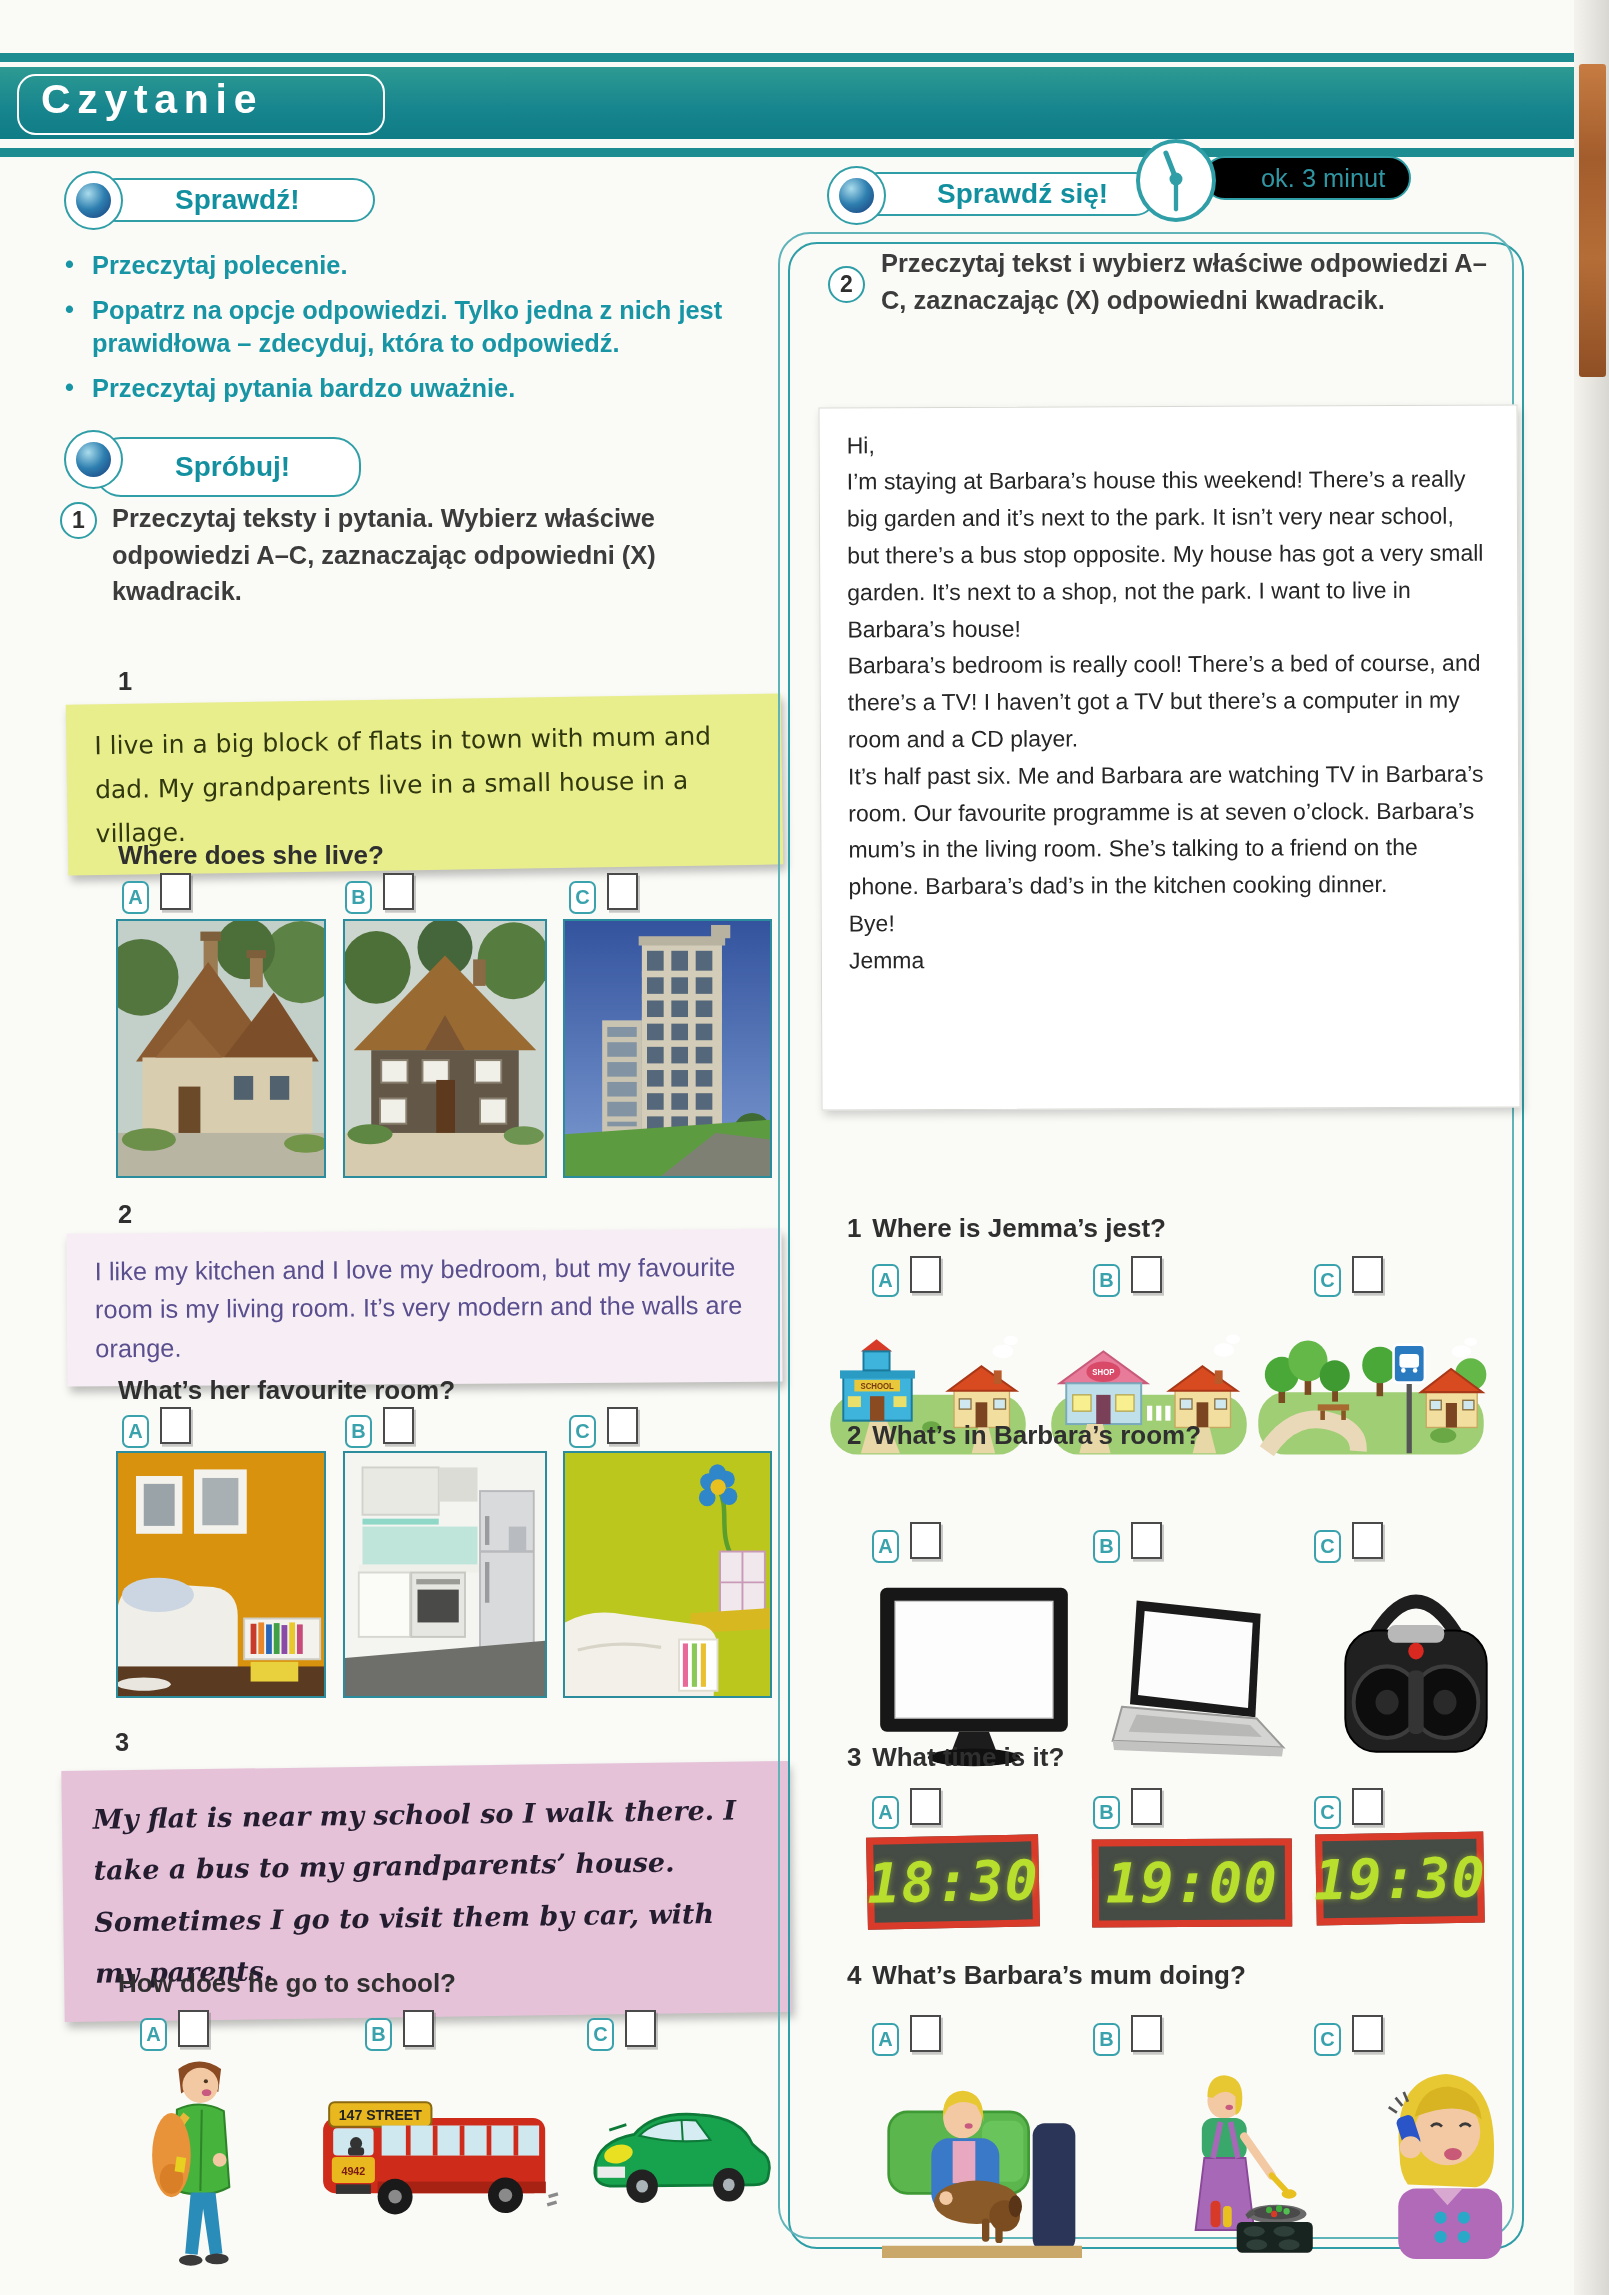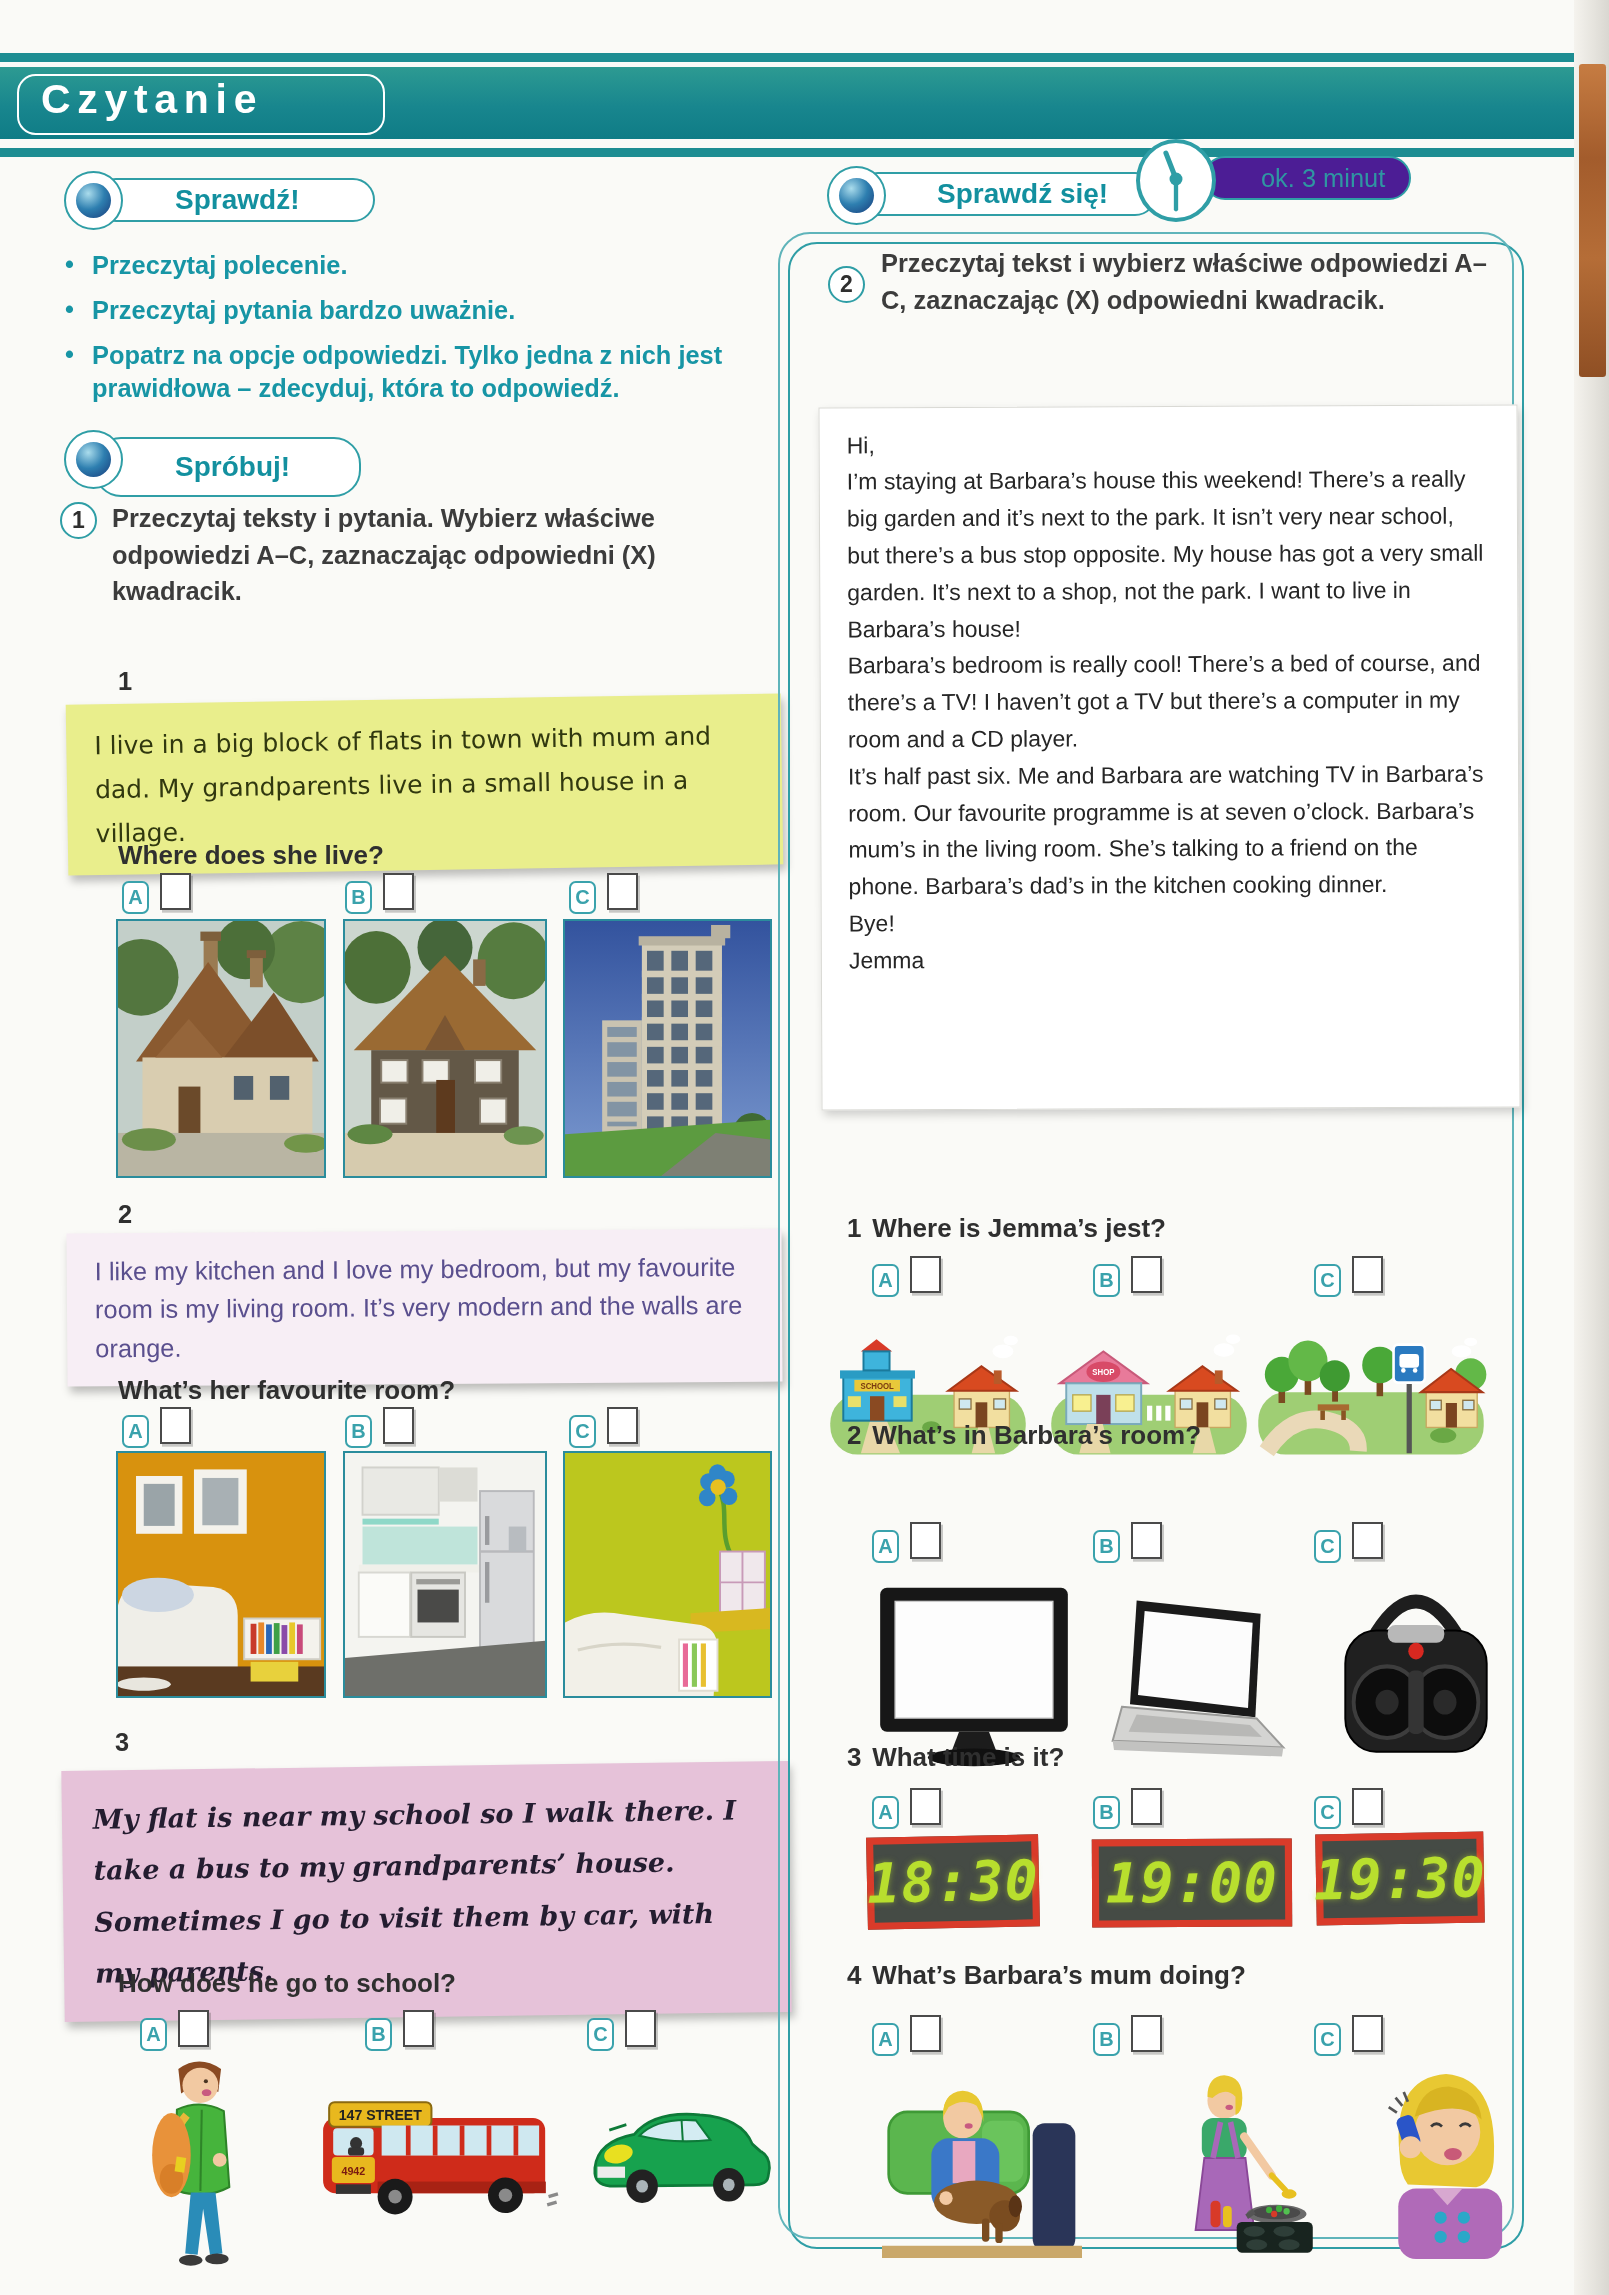--- a/index.html
+++ b/index.html
@@ -7,21 +7,21 @@
   .abs{position:absolute;}
   
   .stripe{position:absolute;left:0;width:1609px;background:#1d8d92;}
   .band{position:absolute;left:0;top:67px;width:1609px;height:72px;background:linear-gradient(180deg,#2d9a92 0%,#18868e 55%,#0f7c86 100%);}
   .band-label{position:absolute;left:17.4px;top:6.7px;width:364px;height:57px;border:2.7px solid #ffffff;border-radius:18.7px;}
   .band-title{position:absolute;left:41px;top:9.4px;font-size:41px;font-weight:bold;color:#ffffff;letter-spacing:6.7px;}
   
   .pill{position:absolute;background:#fff;border:2px solid #2f9ea6;border-radius:27px;display:flex;align-items:center;font-weight:bold;color:#13909f;box-sizing:border-box;}
   .badgeball{position:absolute;border-radius:50%;background:#fff;border:2.7px solid #2f9ea6;display:flex;align-items:center;justify-content:center;z-index:3;}
   .badgeball i{display:block;width:64%;height:64%;border-radius:50%;background:radial-gradient(circle at 35% 30%,#aadcec 0%,#2e7fb0 48%,#173a7a 100%);}
-  .timepill{position:absolute;background:#4c1d95;border:2px solid #2f9ea6;border-radius:24px;display:flex;align-items:center;color:#2f96a2;box-sizing:border-box;z-index:1;}
+  .timepill{position:absolute;background:#000000;border:2px solid #2f9ea6;border-radius:24px;display:flex;align-items:center;color:#2f96a2;box-sizing:border-box;z-index:1;}
   .stopwatch{position:absolute;border-radius:50%;background:#fff;border:4px solid #2f9ea6;z-index:2;box-sizing:border-box;}
   
   .bullets div{position:relative;padding-left:31px;font-size:25.4px;font-weight:bold;color:#1795a5;line-height:1.3;margin-bottom:12px;}
   .bullets div::before{content:"\2022";position:absolute;left:4px;top:-1.3px;}
   .numc{position:absolute;width:37px;height:37px;border:2px solid #2f9ea6;border-radius:50%;display:flex;align-items:center;justify-content:center;font-size:23px;font-weight:bold;color:#2f2f2f;background:#fff;box-sizing:border-box;}
   .instr{position:absolute;font-size:25.4px;font-weight:bold;color:#3c3c3c;line-height:1.44;}
   .itemnum{position:absolute;font-size:25.4px;font-weight:bold;color:#2f2f2f;}
   .q{position:absolute;font-size:26px;font-weight:600;color:#2f2f2f;}
   .q .qn{font-weight:800;margin-right:10.7px;}
   
@@ -60,22 +60,22 @@
 <div class="edge"></div>
 <div class="spine"></div>
 
 <div class="badgeball" style="left:64px;top:171px;width:55px;height:55px;">
     <i></i>
   </div>
 <div class="pill" style="left:94px;top:178px;width:281px;height:44px;padding-left:79px;font-size:28px;">Sprawdź!</div>
 
 <div class="bullets abs" style="left:61px;top:249px;width:722px;">
   <div>Przeczytaj polecenie.</div>
+  <div>Popatrz na opcje odpowiedzi. Tylko jedna z nich jest prawidłowa – zdecyduj, która to odpowiedź.</div>
   <div>Przeczytaj pytania bardzo uważnie.</div>
-  <div>Popatrz na opcje odpowiedzi. Tylko jedna z nich jest prawidłowa – zdecyduj, która to odpowiedź.</div>
 </div>
 
 <div class="badgeball" style="left:64px;top:430px;width:55px;height:55px;">
     <i></i>
   </div>
 <div class="pill" style="left:94px;top:437px;width:267px;height:60px;padding-left:79px;font-size:28px;">Spróbuj!</div>
 
 <div class="numc" style="left:60px;top:502px;">1</div>
 <div class="instr" style="left:112px;top:500px;width:601px;">Przeczytaj teksty i pytania. Wybierz właściwe odpowiedzi A–C, zaznaczając odpowiedni (X) kwadracik.</div>
 

